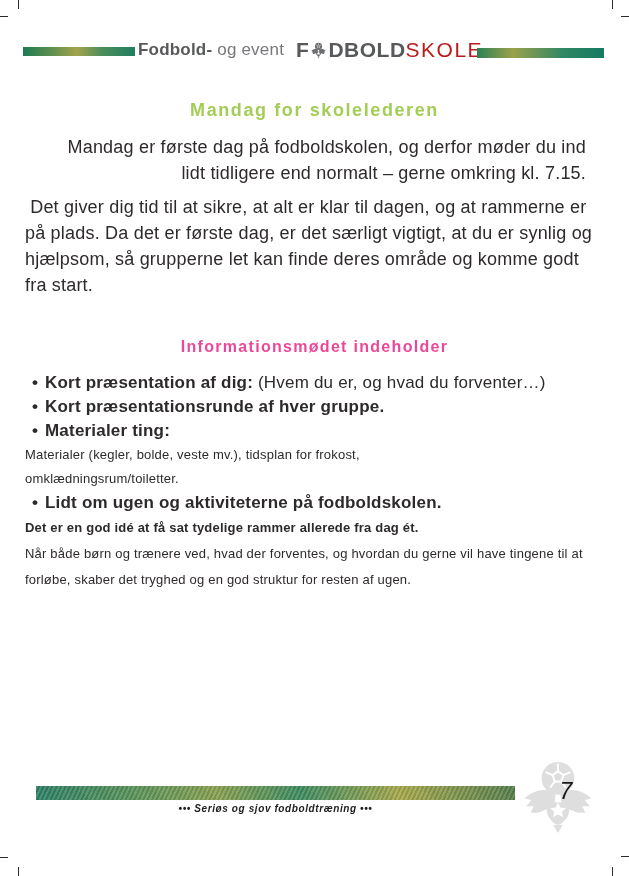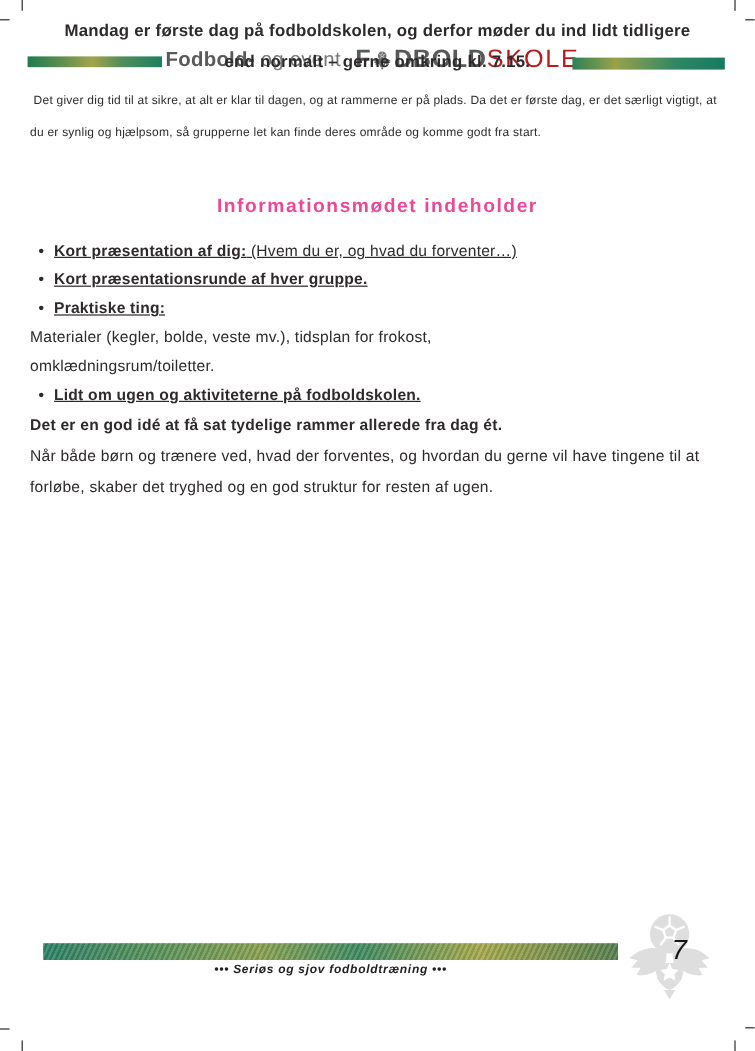--- a/index.html
+++ b/index.html
@@ -41,37 +41,37 @@
   .brand-ball{width:17px;height:17px;color:#6d6e71;margin:0 1px;display:inline-block;}
 
   
   .content{position:absolute;left:25px;right:25px;top:0;}
   h1.title{
     margin:98px 0 0 0;text-align:center;
     font-size:18px;font-weight:700;letter-spacing:1.6px;
     color:#a3cd55;line-height:24px;
   }
   .intro{
-    margin:12px 18px 0 18px;text-align:center;
-    font-size:14px;font-weight:700;line-height:26px;letter-spacing:.2px;
+    margin:12px 18px 0 18px;text-align:right;
+    font-size:18px;font-weight:400;line-height:26px;letter-spacing:.2px;
   }
   .para{
     margin:8px 0 0 0;
-    font-size:10px;line-height:26px;letter-spacing:.2px;
+    font-size:18px;line-height:26px;letter-spacing:.2px;
     white-space:pre-wrap;
   }
   h2.section{
     margin:38px 0 0 0;text-align:center;
     font-size:16px;font-weight:700;letter-spacing:1.3px;
     color:#ec4899;line-height:22px;
   }
   .list{margin:13px 0 0 0;}
   .bullet{
     position:relative;padding-left:20px;
-    font-size:13px;line-height:24px;letter-spacing:.2px;text-decoration:underline;
+    font-size:17px;line-height:24px;letter-spacing:.2px;
   }
   .bullet::before{
     content:"•";position:absolute;left:7px;top:0;
     font-weight:700;
   }
   .bullet b{font-weight:700;}
   .subline{font-size:13px;line-height:24px;letter-spacing:.2px;}
   .closing{margin:0 0 0 0;font-size:13px;line-height:26px;letter-spacing:.2px;}
   .closing .bold-line{font-weight:700;}
 
@@ -140,36 +140,37 @@
       <svg class="brand-ball">
           <use href="#emblem" fill="currentColor"></use>
         </svg>
       <span class="bold">DBOLD</span>
       <span class="light">SKOLE</span>
     </div>
   </div>
   <div class="bar top-right"></div>
 
   <div class="content">
+    <h1 class="title">Mandag for skolelederen</h1>
 
     <div class="intro">Mandag er første dag på fodboldskolen, og derfor møder du ind lidt tidligere end normalt – gerne omkring kl. 7.15.</div>
 
     <div class="para"> Det giver dig tid til at sikre, at alt er klar til dagen, og at rammerne er på plads. Da det er første dag, er det særligt vigtigt, at du er synlig og hjælpsom, så grupperne let kan finde deres område og komme godt fra start.</div>
 
     <h2 class="section">Informationsmødet indeholder</h2>
 
     <div class="list">
       <div class="bullet">
         <b>Kort præsentation af dig:</b><span> (Hvem du er, og hvad du forventer…)</span>
       </div>
       <div class="bullet">
         <b>Kort præsentationsrunde af hver gruppe.</b><span></span>
       </div>
       <div class="bullet">
-        <b>Praktiske ting:</b><span></span>
+        <b>Materialer ting:</b><span></span>
       </div>
       <div class="subline">Materialer (kegler, bolde, veste mv.), tidsplan for frokost,</div>
       <div class="subline">omklædningsrum/toiletter.</div>
       <div class="bullet">
         <b>Lidt om ugen og aktiviteterne på fodboldskolen.</b><span></span>
       </div>
     </div>
 
     <div class="closing">
       <div class="bold-line">Det er en god idé at få sat tydelige rammer allerede fra dag ét.</div>

